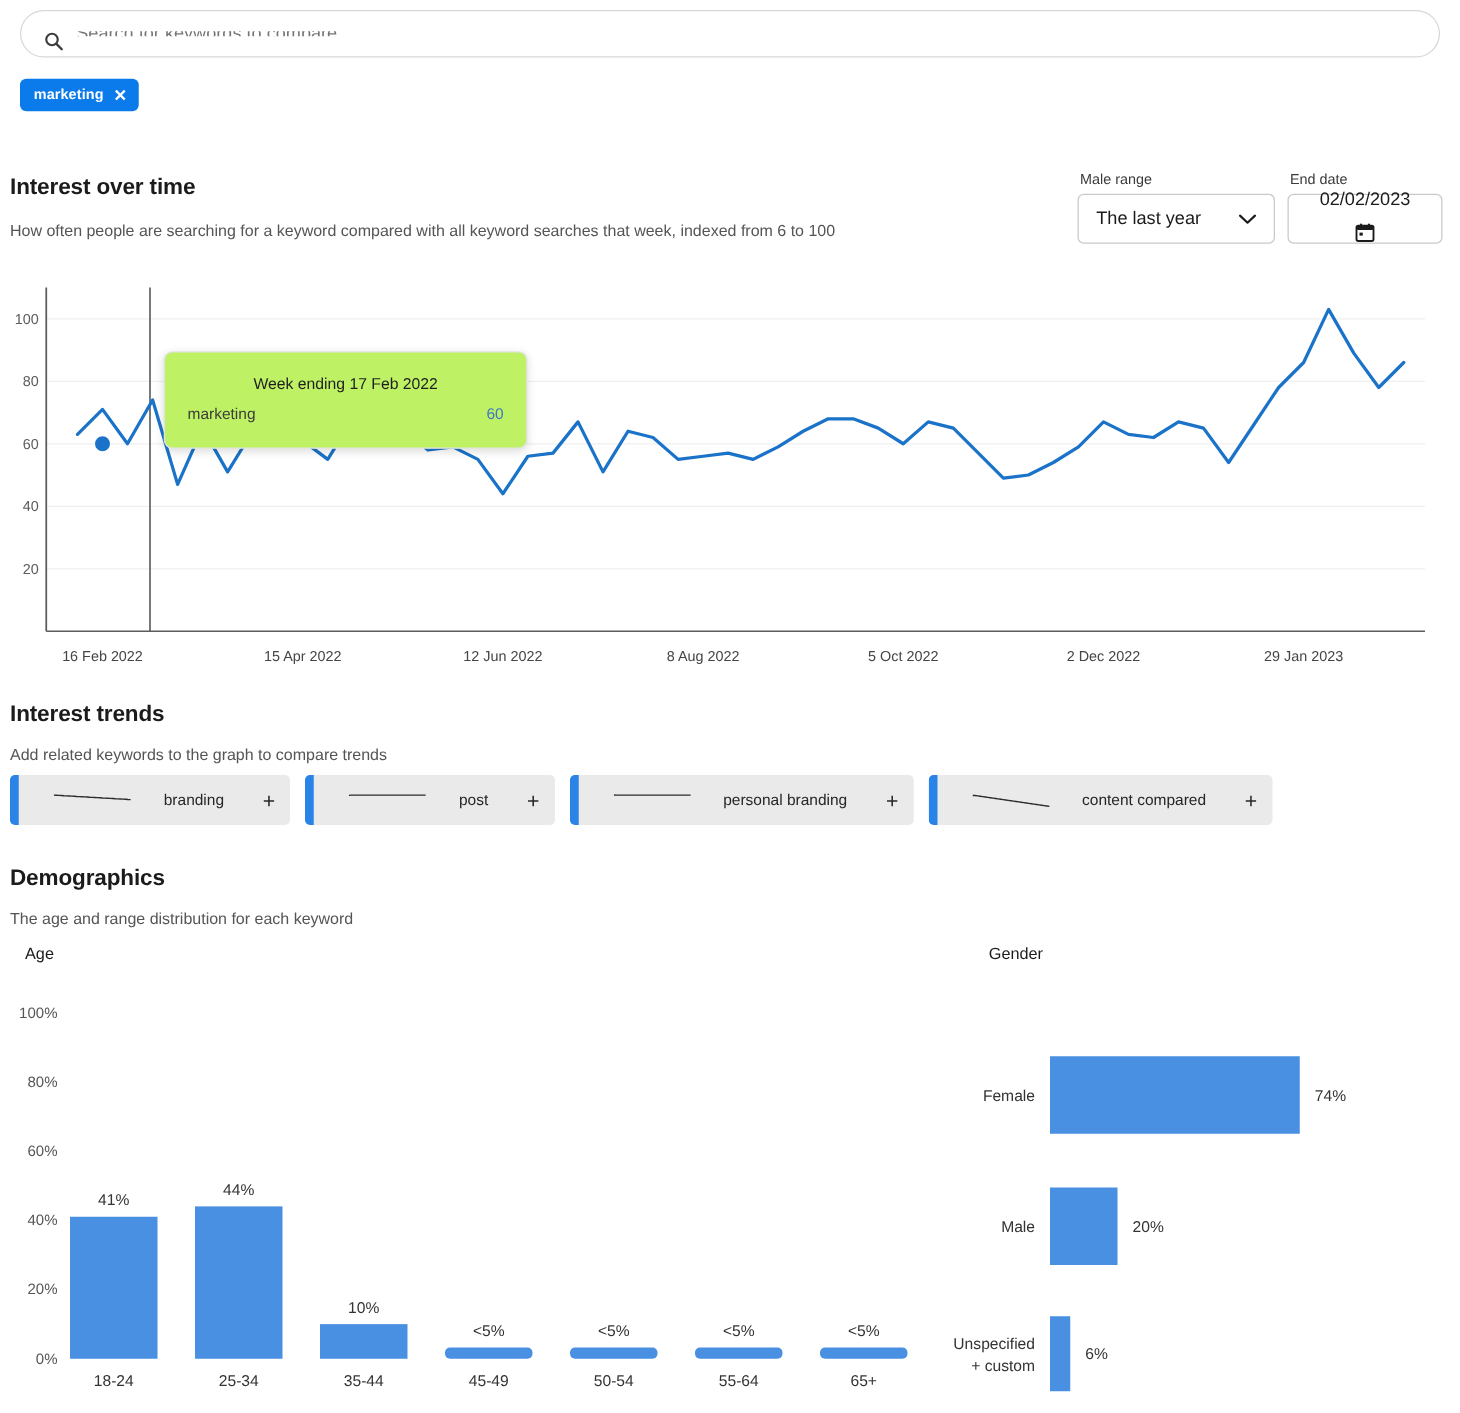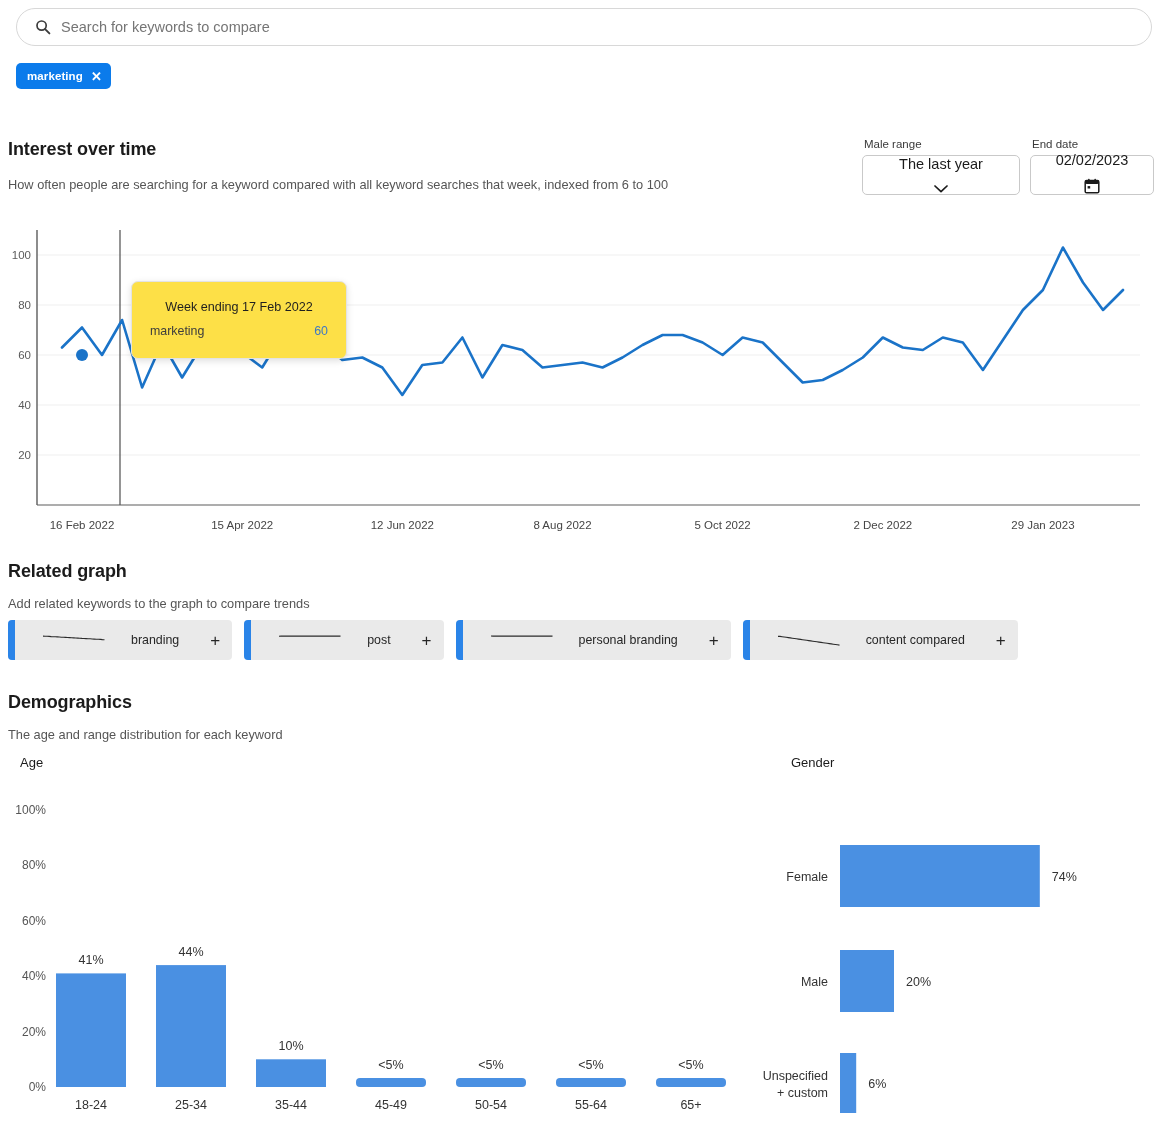--- a/index.html
+++ b/index.html
@@ -12,21 +12,21 @@
     overflow: hidden;
   }
   .page { position: relative; width: 1168px; height: 1130px; }
 
   
   .searchbar {
     position: absolute; left: 16px; top: 8px;
     width: 1136px; height: 38px;
     border: 1px solid #d8d8d8; border-radius: 19px;
     background: #fff;
-    display: flex; align-items: center; gap: 10px;
+    display: flex; gap: 10px;
     padding: 16px 18px;
   }
   .search-icon { width: 16px; height: 16px; flex: 0 0 16px; display:block; }
   .search-input {
     flex: 1; border: none; outline: none; background: transparent;
     font-family: "Liberation Sans", sans-serif;
     font-size: 14.5px; color: #333;
     padding: 0;
   }
   .search-input::placeholder { color: #757575; }
@@ -52,35 +52,35 @@
   #iot-sub  { position: absolute; left: 8px; top: 171px; }
 
   
   .ctrls { position: absolute; right: 14px; top: 138px; display: flex; gap: 10px; }
   .ctrl-lbl { font-size: 11.5px; color: #3a3a3a; margin-bottom: 5px; margin-left: 2px; }
   .ctrl-box {
     border: 1px solid #c9c9c9; border-radius: 5px; background: #fff;
     height: 40px; display: flex; align-items: center;
     padding: 0 14px; gap: 10px; cursor: pointer;
   }
-  .ctrl-box.range { width: 158px; justify-content: space-between; flex-direction: column; }
+  .ctrl-box.range { width: 158px; justify-content: space-between; }
   .ctrl-box.date  { width: 124px; justify-content: flex-end; flex-direction: column; }
   .ctrl-val { font-size: 14.5px; color: #1b1b1b; }
   .chev { width: 14px; height: 9px; flex:0 0 14px; }
   .cal  { width: 16px; height: 16px; flex:0 0 16px; }
 
   
   #iot-chart { position: absolute; left: 0px; top: 222px; width: 1168px; height: 315px; }
   .ax-lbl { font-size: 11.5px; fill: #5c5c5c; font-family: "Liberation Sans", sans-serif; }
   .xt-lbl { font-size: 11.5px; fill: #454545; font-family: "Liberation Sans", sans-serif; }
 
   
   .tt {
-    position: absolute; left: 131px; top: 281px; width: 216px; height: 78px;
-    background: #fde047; border: 1px solid #e3e3e3; border-radius: 7px;
+    position: absolute; left: 131px; top: 281px; width: 291px; height: 78px;
+    background: #bef264; border: 1px solid #e3e3e3; border-radius: 7px;
     box-shadow: 0 2px 7px rgba(0,0,0,.13);
   }
   .tt-title {
     text-align: center; font-size: 12.6px; color: #1f1f1f;
     margin-top: 18px;
   }
   .tt-row {
     display: flex; justify-content: space-between; align-items: baseline;
     padding: 10px 18px 0 18px;
   }
@@ -196,21 +196,21 @@
   </svg>
 
   <div class="tt">
     <div class="tt-title">Week ending 17 Feb 2022</div>
     <div class="tt-row">
       <span class="tt-key">marketing</span>
       <span class="tt-val">60</span>
     </div>
   </div>
 
-  <div class="sec-title" id="rt-head">Related graph</div>
+  <div class="sec-title" id="rt-head">Interest trends</div>
   <div class="sec-sub" id="rt-sub">Add related keywords to the graph to compare trends</div>
   <div class="rt-list" id="rt-list">
       <div class="rt-chip">
         <div class="rt-bar"></div>
         <svg class="rt-spark" width="62" height="22" viewBox="0 0 62 22">
           <path d="M0.0,7.1 L2.0,7.2 L4.1,7.3 L6.1,7.4 L8.2,7.6 L10.3,7.7 L12.3,7.8 L14.3,7.9 L16.4,8.0 L18.4,8.2 L20.5,8.3 L22.5,8.4 L24.6,8.5 L26.6,8.6 L28.7,8.8 L30.7,8.9 L32.8,9.0 L34.8,9.1 L36.9,9.2 L38.9,9.4 L41.0,9.5 L43.0,9.6 L45.1,9.7 L47.1,9.8 L49.2,10.0 L51.2,10.1 L53.3,10.2 L55.3,10.3 L57.4,10.4 L59.4,10.6 L61.5,10.7" fill="none" stroke="#2b2b2b" stroke-width="1.1"></path>
         </svg>
         <span class="rt-name">branding</span>
         <span class="rt-plus">+</span>
       </div>

